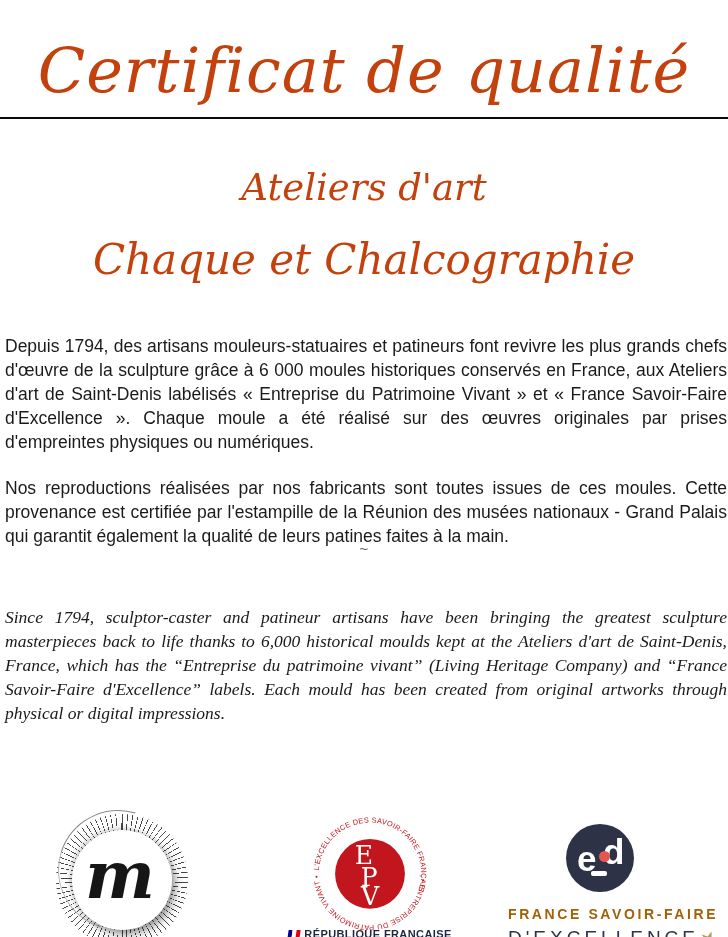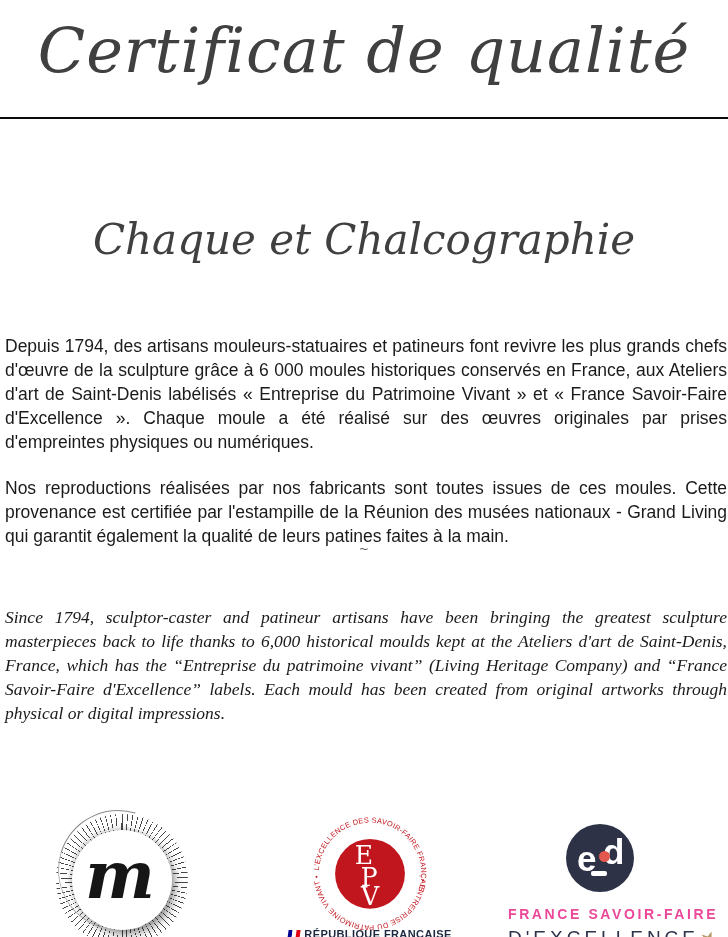--- a/index.html
+++ b/index.html
@@ -9,23 +9,24 @@
     background:#ffffff;
     overflow:hidden;
     font-family:"Liberation Sans",sans-serif;
     color:#1a1a1a;
   }
   
   .script{
     font-family:"DejaVu Serif",serif;
     font-style:italic;
     font-weight:400;
-    color:#404040;
+    color:#c2410c;
     text-align:center;
     white-space:nowrap;
+    margin-top:20px;
   }
   .title{position:absolute;top:14px;left:0;width:100%;font-size:62px;letter-spacing:1px;}
   .rule{position:absolute;top:117px;left:0;width:728px;height:0;border-top:2px solid #0b0b0b;}
   .sub1{position:absolute;top:146px;left:0;width:100%;font-size:37px;}
   .sub2{position:absolute;top:215px;left:0;width:100%;font-size:42px;}
   
   .para{
     position:absolute;left:5px;width:722px;
     font-size:17.5px;line-height:24px;
     text-align:justify;
@@ -77,42 +78,43 @@
   .ed{position:absolute;left:508px;top:0;width:205px;height:140px;}
   .ed .disc{position:absolute;left:58px;top:14px;width:68px;height:68px;border-radius:50%;background:#2d3247;}
   .ed .ltr{position:absolute;color:#fff;font-weight:bold;font-size:35px;line-height:1;
            font-family:"Liberation Sans",sans-serif;}
   .ed .ltr-e{left:11px;top:17px;}
   .ed .ltr-d{left:37px;top:10px;}
   .ed .join{position:absolute;left:25px;top:47px;width:16px;height:4.5px;background:#fff;border-radius:2px;}
   .ed .dot{position:absolute;left:33px;top:27px;width:11px;height:11px;border-radius:50%;background:#e2574e;}
   .ed .line1{
     position:absolute;left:0;top:96px;width:205px;text-align:center;
-    font-size:14px;font-weight:bold;letter-spacing:2.6px;color:#ec4899;white-space:nowrap;
+    font-size:14px;font-weight:bold;letter-spacing:2.6px;color:#a16207;white-space:nowrap;
   }
   .ed .line2{
     position:absolute;left:0;top:117px;width:205px;text-align:center;
     font-size:19px;font-weight:400;letter-spacing:4px;color:#2d3348;white-space:nowrap;
   }
   .ed .star{
     display:inline-block;font-size:22px;color:#b49a67;
     transform:rotate(18deg);vertical-align:-3px;letter-spacing:0;
   }
 </style>
 </head>
 <body>
 
 <div class="page">
 
   <div class="script title">Certificat de qualité</div>
   <div class="rule"></div>
+  <div class="script sub1">Ateliers d'art</div>
   <div class="script sub2">Chaque et Chalcographie</div>
 
   <p class="para fr1">Depuis 1794, des artisans mouleurs-statuaires et patineurs font revivre les plus grands chefs d'œuvre de la sculpture grâce à 6 000 moules historiques conservés en France, aux Ateliers d'art de Saint-Denis labélisés « Entreprise du Patrimoine Vivant » et « France Savoir-Faire d'Excellence ». Chaque moule a été réalisé sur des œuvres originales par prises d'empreintes physiques ou numériques.</p>
-  <p class="para fr2">Nos reproductions réalisées par nos fabricants sont toutes issues de ces moules. Cette provenance est certifiée par l'estampille de la Réunion des musées nationaux - Grand Living qui garantit également la qualité de leurs patines faites à la main.</p>
+  <p class="para fr2">Nos reproductions réalisées par nos fabricants sont toutes issues de ces moules. Cette provenance est certifiée par l'estampille de la Réunion des musées nationaux - Grand Palais qui garantit également la qualité de leurs patines faites à la main.</p>
 
   <div class="tilde">~</div>
 
   <p class="para en en1">Since 1794, sculptor-caster and patineur artisans have been bringing the greatest sculpture masterpieces back to life thanks to 6,000 historical moulds kept at the Ateliers d'art de Saint-Denis, France, which has the “Entreprise du patrimoine vivant” (Living Heritage Company) and “France Savoir-Faire d'Excellence” labels. Each mould has been created from original artworks through physical or digital impressions.</p>
 
   <div class="footer">
 
     <div class="rmn">
       <div class="burst"></div>
       <div class="swirl"></div>

